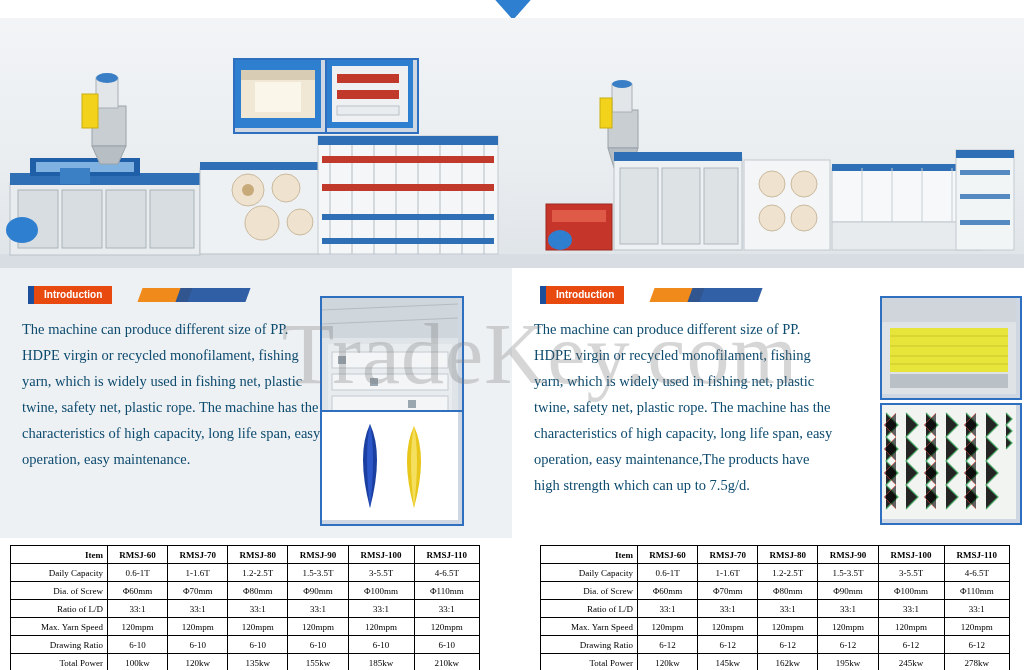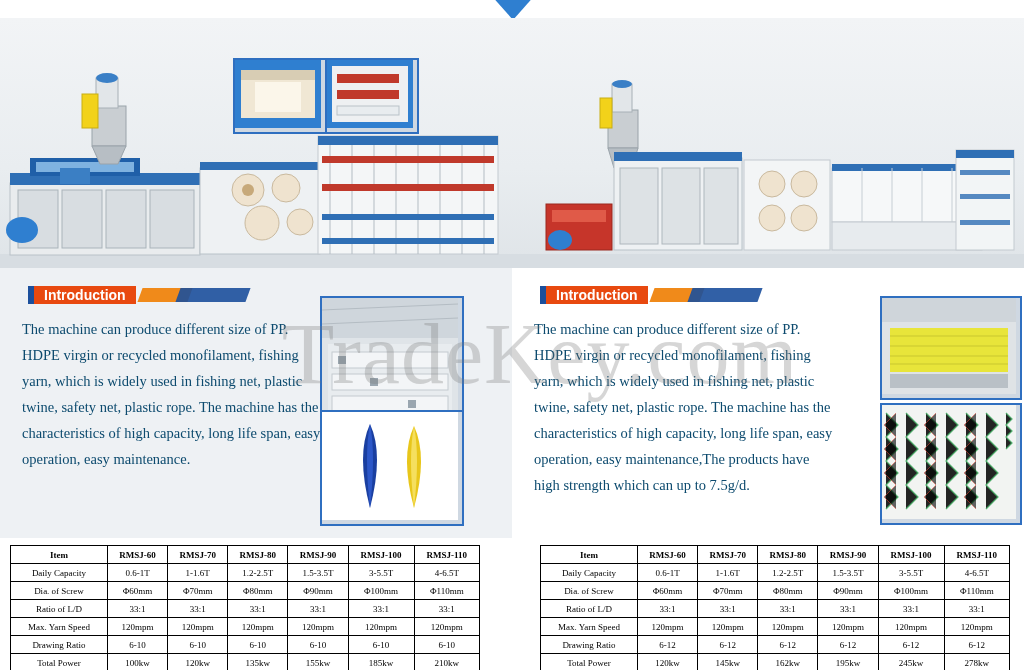--- a/index.html
+++ b/index.html
@@ -27,21 +27,21 @@
   
   .col{position:absolute;top:268px;width:512px;height:270px;}
   .col.left{left:0;background:#eef1f4;}
   .col.right{left:512px;background:#ffffff;}
 
   .intro-tab{
     position:absolute;left:28px;top:18px;width:230px;height:20px;
   }
   .intro-tab .label{
     position:absolute;left:6px;top:0;height:18px;line-height:18px;
-    background:#e8490f;color:#fff;font-size:14px;font-weight:bold;
+    background:#e8490f;color:#fff;font-size:10px;font-weight:bold;
     padding:0 10px;font-family:"Liberation Sans",sans-serif;
     z-index:3;
   }
   .intro-tab .bar1{
     position:absolute;left:0;top:0;width:6px;height:18px;background:#1b4f9c;
   }
   .intro-tab .bar2{
     position:absolute;left:112px;top:2px;width:50px;height:14px;
     background:#f08a1a;transform:skewX(-20deg);
   }
@@ -65,21 +65,21 @@
   .spec{
     position:absolute;top:545px;width:470px;border-collapse:collapse;
     font-size:9px;font-family:"Liberation Serif",serif;color:#000;
   }
   .spec.left{left:10px;}
   .spec.right{left:540px;}
   .spec td,.spec th{
     border:1px solid #000;padding:2px 4px;text-align:center;white-space:nowrap;
     height:13px;
   }
-  .spec td.first,.spec th.first{text-align:center;width:88px;}
+  .spec td.first,.spec th.first{text-align:right;width:88px;}
 
   
   .watermark{
     position:absolute;left:0;top:16px;width:1024px;height:670px;
     pointer-events:none;
     margin-left:28px;
   }
   .wm-text{
     position:absolute;left:50%;top:288px;transform:translateX(-50%);
     font-size:86px;font-family:"Liberation Serif",serif;

